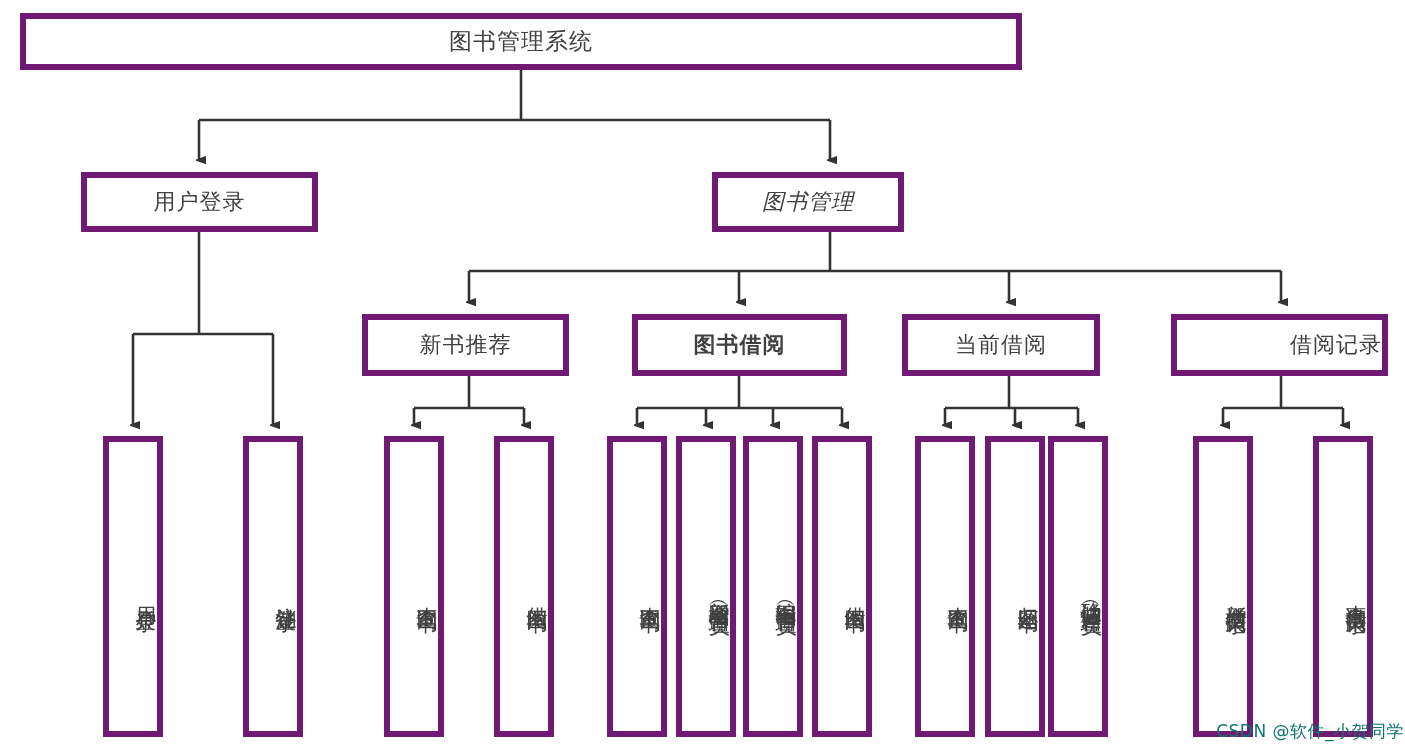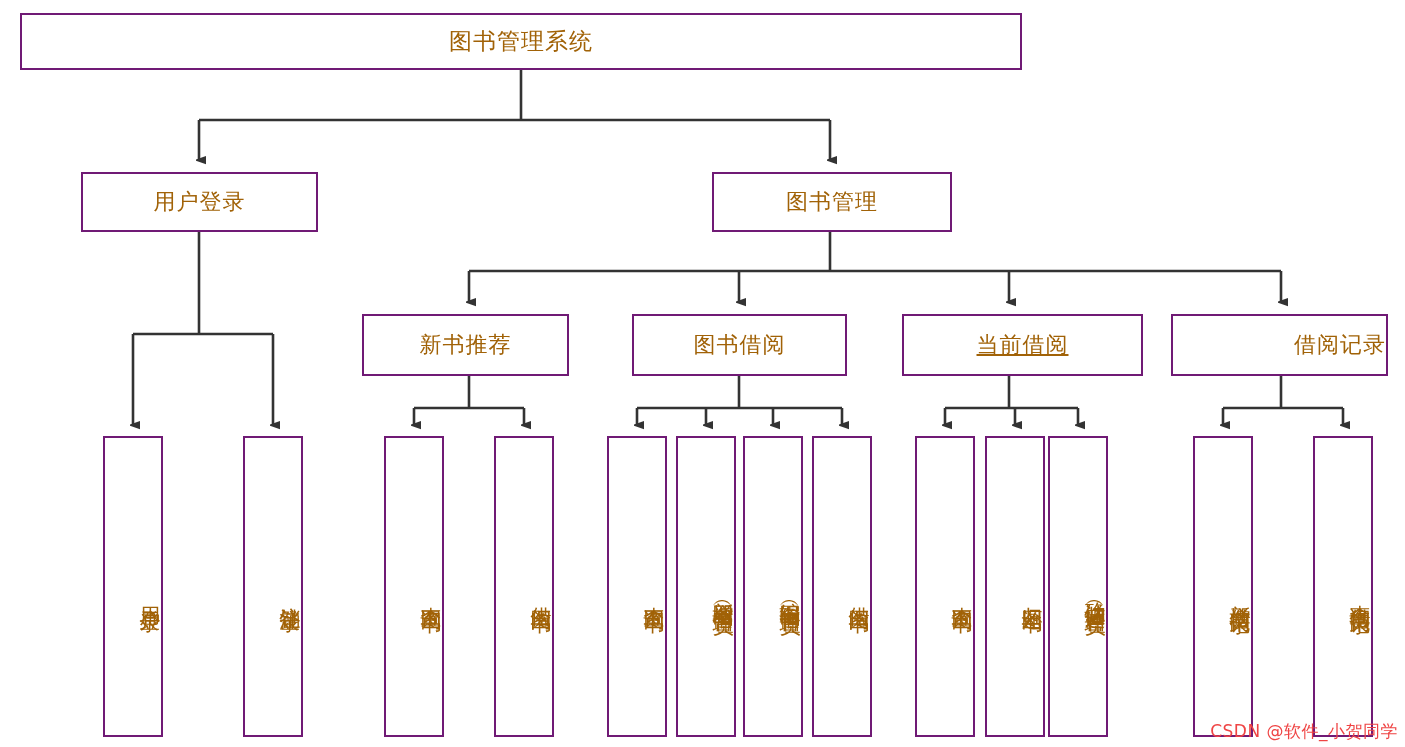--- a/index.html
+++ b/index.html
@@ -21,26 +21,26 @@
     position: absolute;
     left: 0;
     top: 0;
     width: 1405px;
     height: 747px;
     pointer-events: none;
   }
   .node {
     position: absolute;
     box-sizing: border-box;
-    border: 2px solid #701a75;
+    border: 6px solid #701a75;
     background: #ffffff;
     display: flex;
     align-items: center;
     justify-content: center;
-    color: #a16207;
+    color: #404040;
   }
   .node.horiz {
     font-size: 22px;
     letter-spacing: 1px;
   }
   .node.vert {
     writing-mode: vertical-rl;
     text-orientation: upright;
     font-size: 21px;
     letter-spacing: 2px;
@@ -51,24 +51,24 @@
   }
   .node.vert span {
     writing-mode: vertical-rl;
     text-orientation: upright;
   }
   .node.title {
     font-size: 23px;
   }
   .watermark {
     position: absolute;
-    right: 7px;
+    right: 1px;
     bottom: 4px;
     font-size: 17px;
-    color: #ef4444;
+    color: #0f766e;
     letter-spacing: 0.5px;
     white-space: nowrap;
   }
 </style>
 </head>
 <body>
 
 <div id="canvas">
 
   <svg class="edges" viewBox="0 0 1405 747">
@@ -121,31 +121,31 @@
     </g>
   </svg>
 
   <div class="node horiz title" style="left:20px; top:13px; width:1002px; height:57px;">
     <span>图书管理系统</span>
   </div>
 
   <div class="node horiz" style="left:81px; top:172px; width:237px; height:60px;">
     <span>用户登录</span>
   </div>
-  <div class="node horiz" style="left:712px; top:172px; width:240px; height:60px;">
+  <div class="node horiz" style="left:712px; top:172px; width:192px; height:60px;font-style:italic;">
     <span>图书管理</span>
   </div>
 
   <div class="node horiz" style="left:362px; top:314px; width:207px; height:62px;">
     <span>新书推荐</span>
   </div>
-  <div class="node horiz" style="left:632px; top:314px; width:215px; height:62px;">
+  <div class="node horiz" style="left:632px; top:314px; width:215px; height:62px;font-weight:bold;">
     <span>图书借阅</span>
   </div>
-  <div class="node horiz" style="left:902px; top:314px; width:241px; height:62px;text-decoration:underline;">
+  <div class="node horiz" style="left:902px; top:314px; width:198px; height:62px;">
     <span>当前借阅</span>
   </div>
   <div class="node horiz" style="left:1171px; top:314px; width:217px; height:62px;justify-content:flex-end;">
     <span>借阅记录</span>
   </div>
 
   <div class="node vert" style="left:103px; top:436px; width:60px; height:301px;">
     <span>用户登录</span>
   </div>
   <div class="node vert" style="left:243px; top:436px; width:60px; height:301px;">

